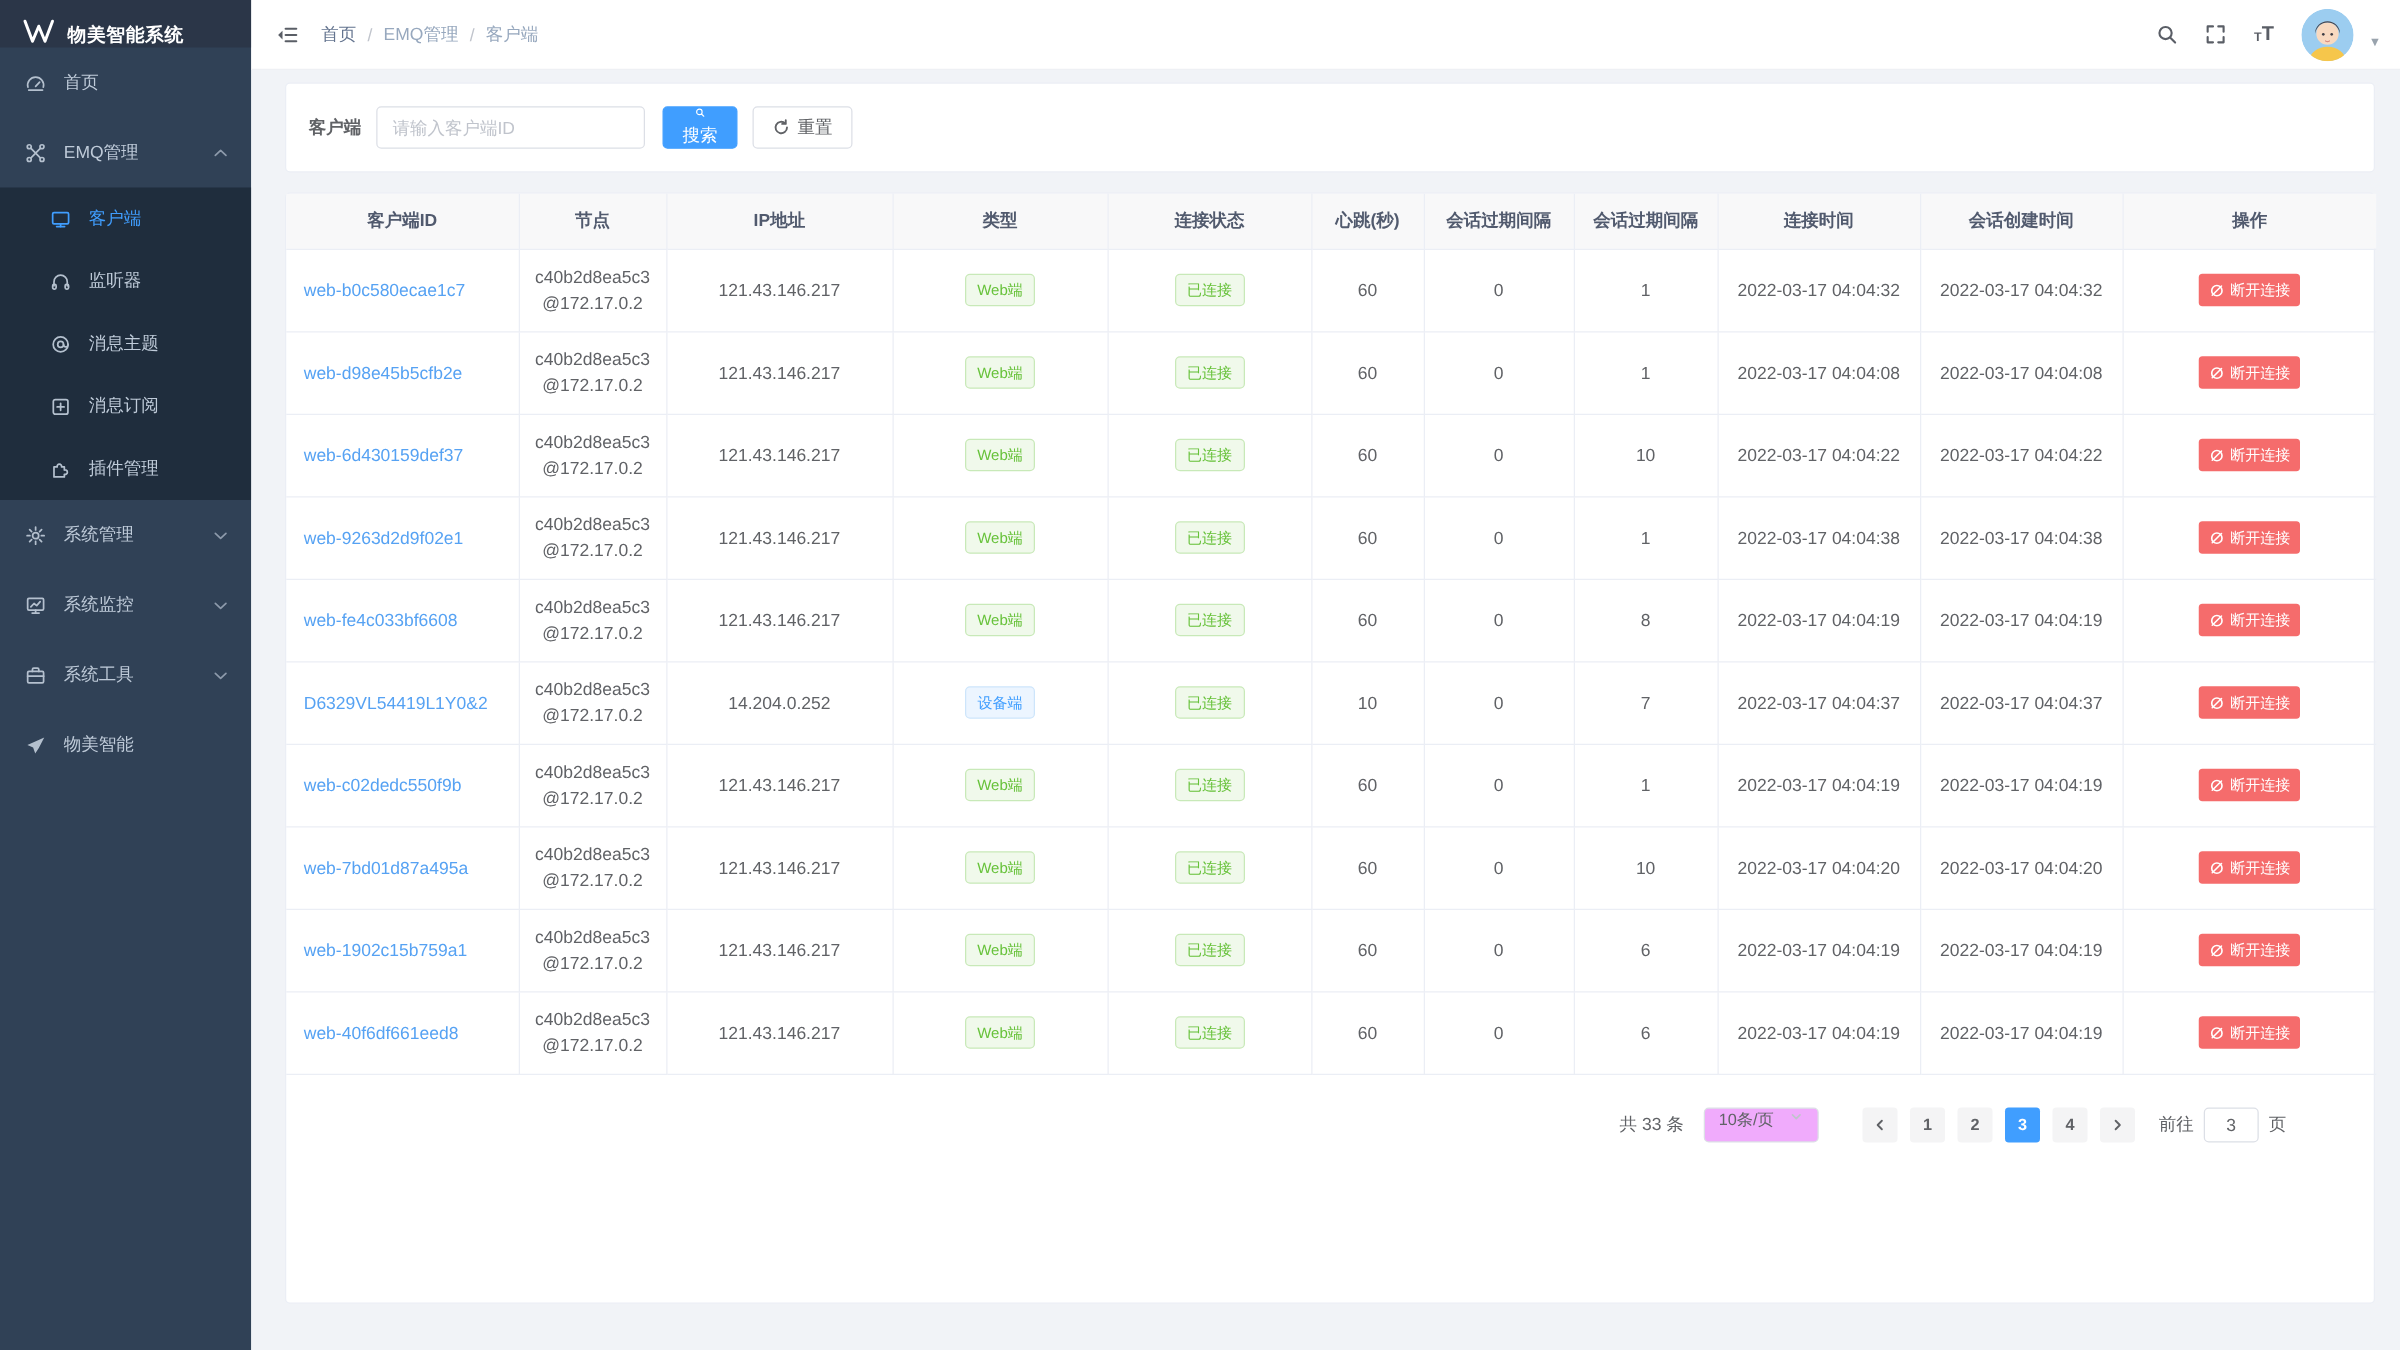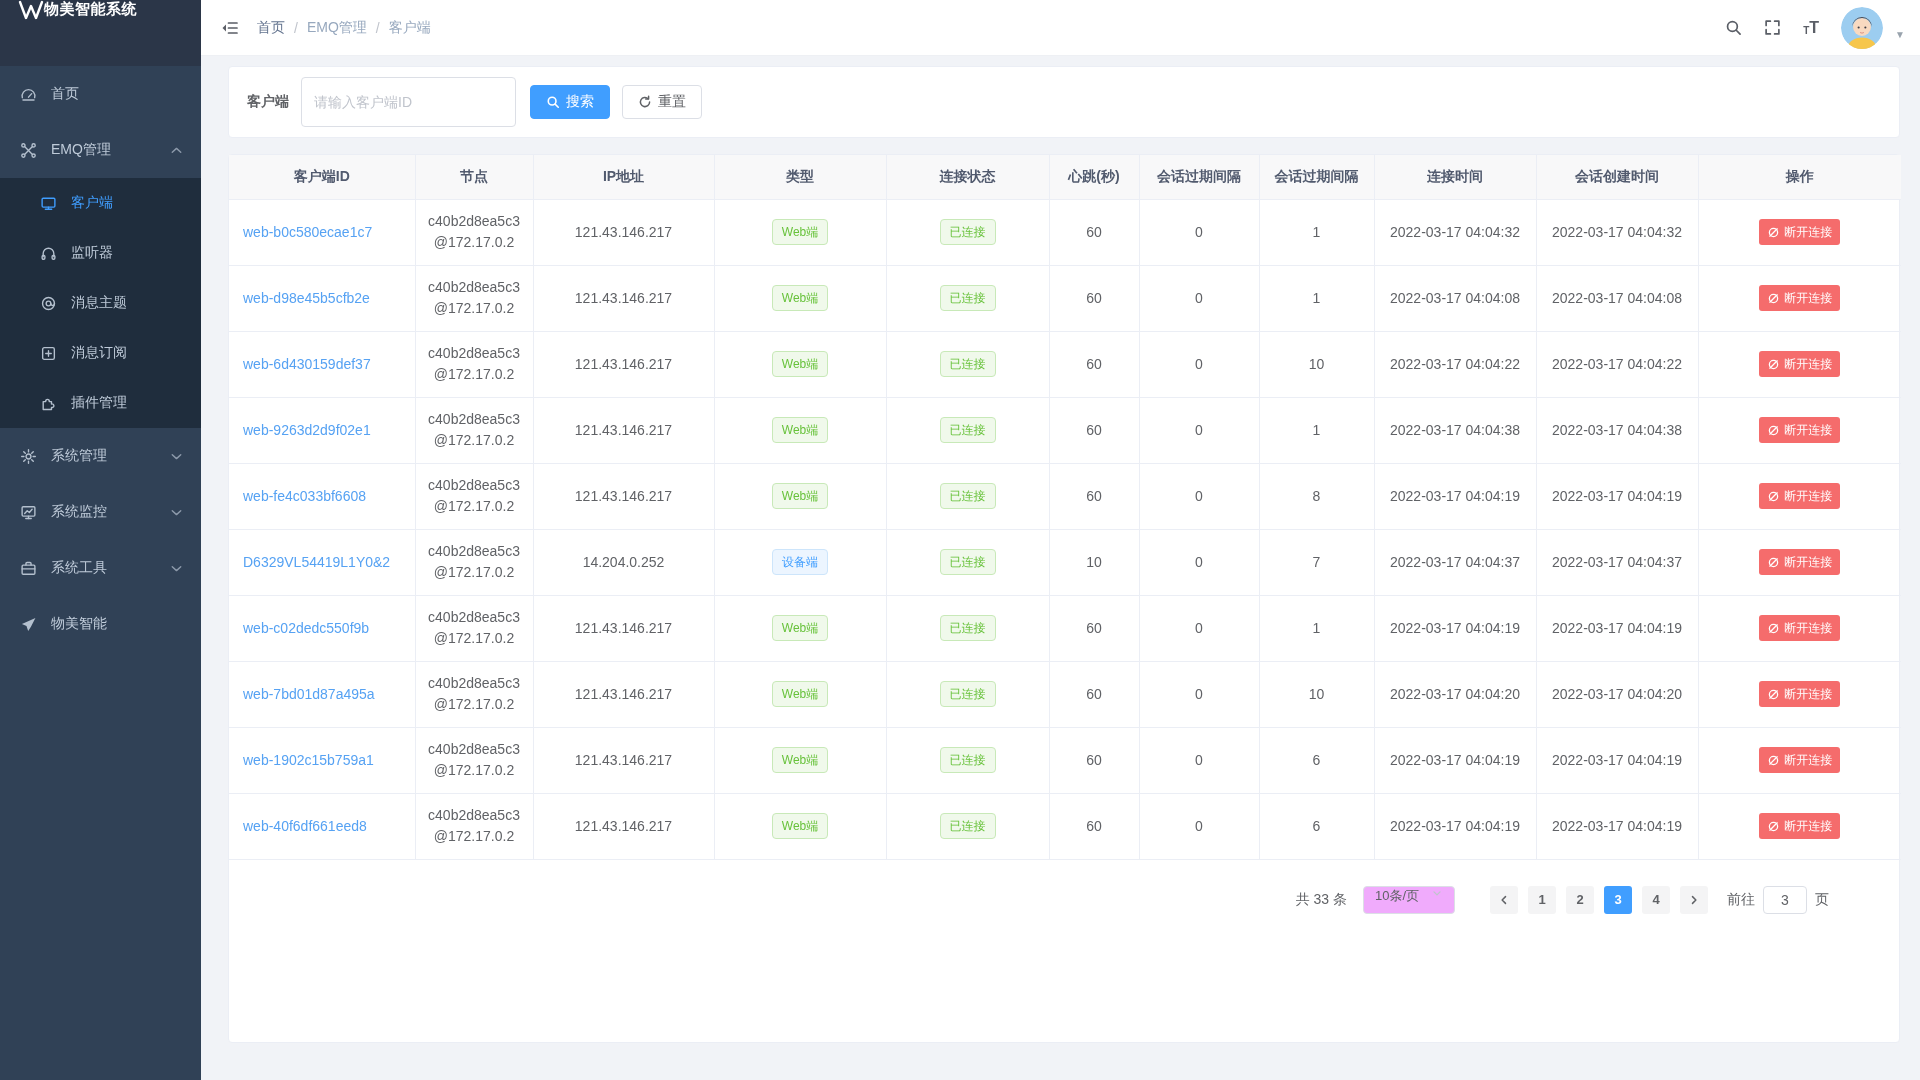--- a/index.html
+++ b/index.html
@@ -5,21 +5,21 @@
   * { box-sizing: border-box; margin: 0; padding: 0; }
   html,body { height: 100%; }
   body {
     font-family: "Liberation Sans", "DejaVu Sans", sans-serif;
     font-size: 14px; color: #606266; background: #f1f3f7;
   }
   .app { display: flex; width: 1920px; height: 1080px; overflow: hidden; }
 
   
   .sidebar { width: 201px; flex-shrink: 0; background: #304156; color: #bfcbd9; }
-  .logo { height: 66px; background: #2b3648; display: flex; align-items: flex-start; padding-left: 18px; }
+  .logo { height: 38px; background: #2b3648; display: flex; align-items: flex-end; padding-left: 18px; gap: 10px; }
   .logo-title { color: #fff; font-weight: 700; font-size: 15px; letter-spacing: .5px; }
   .menu-item { height: 56px; display: flex; align-items: center; padding: 0 16px 0 20px; font-size: 14px; cursor: pointer; }
   .menu-icon { width: 17px; margin-right: 14px; display: inline-flex; color: #b4c0ce; }
   .menu-label { flex: 0 0 auto; }
   .chevron { margin-left: auto; color: #8d9aab; display: inline-flex; }
   .submenu { background: #1f2d3d; }
   .submenu .menu-item { height: 50px; padding-left: 40px; }
   .menu-item.active { color: #409eff; }
   .menu-item.active .menu-icon { color: #409eff; }
 
@@ -36,24 +36,24 @@
   .fs-icon { color: #5a5e66; cursor: pointer; font-weight: 600; line-height: 1; display: inline-flex; align-items: flex-end; }
   .fs-icon .t1 { font-size: 10px; } .fs-icon .t2 { font-size: 16px; }
   .avatar { width: 42px; height: 42px; border-radius: 50%; overflow: hidden; cursor: pointer; flex-shrink: 0; }
   .caret { font-size: 10px; color: #99a3ad; cursor: pointer; margin-left: -10px; margin-top: 14px; }
 
   .content { flex: 1; background: #f1f3f7; padding: 10px 20px 0 27px; overflow: hidden; }
 
   
   .filter-card { background: #fff; border: 1px solid #ebeef5; border-radius: 4px; height: 72px; display: flex; align-items: center; padding: 0 18px; }
   .filter-label { font-weight: 700; color: #606266; margin-right: 12px; }
-  .filter-input { width: 215px; height: 50px; border: 1px solid #dcdfe6; border-radius: 4px; padding: 0 12px; font-size: 14px; color: #606266; outline: none; font-family: inherit; }
+  .filter-input { width: 215px; height: 34px; border: 1px solid #dcdfe6; border-radius: 4px; padding: 0 12px; font-size: 14px; color: #606266; outline: none; font-family: inherit; }
   .filter-input::placeholder { color: #c0c4cc; }
   .btn { height: 34px; border-radius: 4px; font-size: 14px; display: inline-flex; align-items: center; gap: 6px; padding: 0 15px; cursor: pointer; font-family: inherit; }
-  .btn-primary { background: #409eff; border: 1px solid #409eff; color: #fff; margin-left: 14px; }
+  .btn-primary { background: #409eff; border: 1px solid #409eff; color: #fff; margin-left: 14px; flex-direction: column; }
   .btn-plain { background: #fff; border: 1px solid #dcdfe6; color: #606266; margin-left: 12px; }
 
   
   .table-card { margin-top: 16px; background: #fff; border: 1px solid #ebeef5; border-radius: 4px; min-height: 889px; }
   table { width: 100%; border-collapse: collapse; table-layout: fixed; }
   th { height: 44px; background: #f8f8f9; color: #515a6e; font-size: 14px; font-weight: 700; border-bottom: 1px solid #ebeef5; border-right: 1px solid #ebeef5; text-align: center; }
   th:last-child { border-right: none; }
   td { height: 66px; border-bottom: 1px solid #ebeef5; border-right: 1px solid #ebeef5; text-align: center; font-size: 14px; color: #606266; vertical-align: middle; line-height: 1.5; padding: 4px 6px; }
   td:last-child { border-right: none; }
   td.cell-id { text-align: left; padding-left: 14px; }

